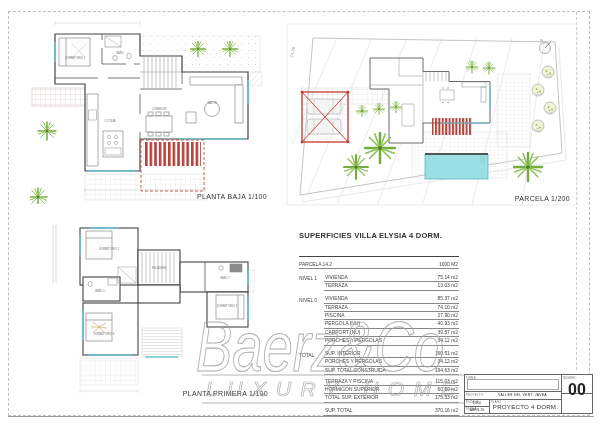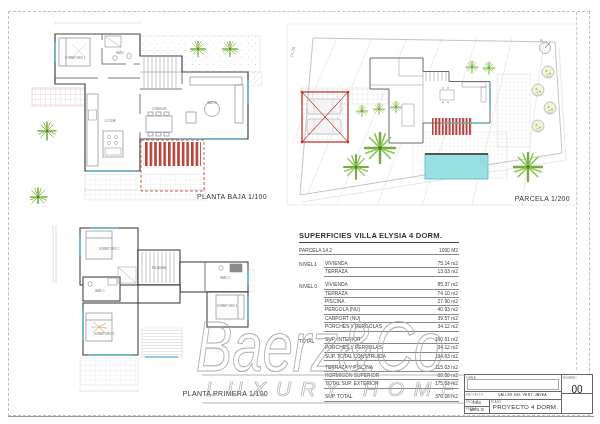--- a/index.html
+++ b/index.html
@@ -8,21 +8,21 @@
   .dash-border{position:absolute;left:8px;top:11px;width:580px;height:403px;
                border:1px dashed #bfbfbf;pointer-events:none;}
   .dash-inner-right{position:absolute;left:576px;top:12px;height:358px;border-left:1px dashed #cccccc;}
   .bottom-rule{position:absolute;left:8px;top:416px;width:586px;border-top:1px solid #9a9a9a;}
   svg text{font-family:"Liberation Sans",sans-serif;}
   .plan-svg{position:absolute;}
 
   
   .areas{position:absolute;left:299px;top:231px;width:160px;color:#222;}
   .areas .ttl{font-size:7.6px;font-weight:bold;letter-spacing:.2px;color:#333;
-              border-bottom:1px solid #444;padding-bottom:2px;white-space:nowrap;}
+              border-bottom:1px solid #444;padding-bottom:16px;white-space:nowrap;}
   .trow{display:flex;align-items:flex-end;height:8.4px;font-size:4.9px;line-height:1;color:#444;}
   .tg{width:25px;white-space:nowrap;}
   .twrap{flex:1;display:flex;justify-content:space-between;border-bottom:0.6px solid #888;
          padding:0 1px 0.5px 1px;white-space:nowrap;}
   .trow.full{border-bottom:0.6px solid #888;}
   .trow.full .twrap{border-bottom:none;}
   .gap{margin-top:4.5px;} .gap-sm{margin-top:2.5px;}
 
   
   .wm{position:absolute;left:192px;top:285px;width:350px;height:125px;pointer-events:none;opacity:.85;font-style:italic;}
@@ -43,21 +43,21 @@
   .tb-cell.bb{border-bottom:1px solid #666;}
   .tb-cell .lbl{position:absolute;left:1px;top:0.5px;}
   .tb-cell .val{font-size:3.4px;padding-bottom:1px;}
   .tb-colb{flex:1;position:relative;display:flex;align-items:center;justify-content:center;}
   .tb-colb .lbl{position:absolute;left:1px;top:0.5px;}
   .tb-colb .val{font-size:6.2px;letter-spacing:.2px;}
   .tb-num{width:30px;display:flex;flex-direction:column;}
   .tb-num-top{height:18px;border-bottom:1px solid #666;position:relative;
               display:flex;align-items:center;justify-content:center;}
   .tb-num-top .lbl{position:absolute;left:1px;top:0.5px;}
-  .tb-num-top .val{font-size:10px;color:#222;margin-top:11px;}
+  .tb-num-top .val{font-size:16px;color:#222;margin-top:11px;font-weight:bold;}
   .tb-num-bot{flex:1;}
   .lbl{font-size:2.8px;color:#777;letter-spacing:.2px;}
 </style>
 </head>
 <body>
 
 <div class="sheet">
 
   <svg width="0" height="0" style="position:absolute">
     <defs>

